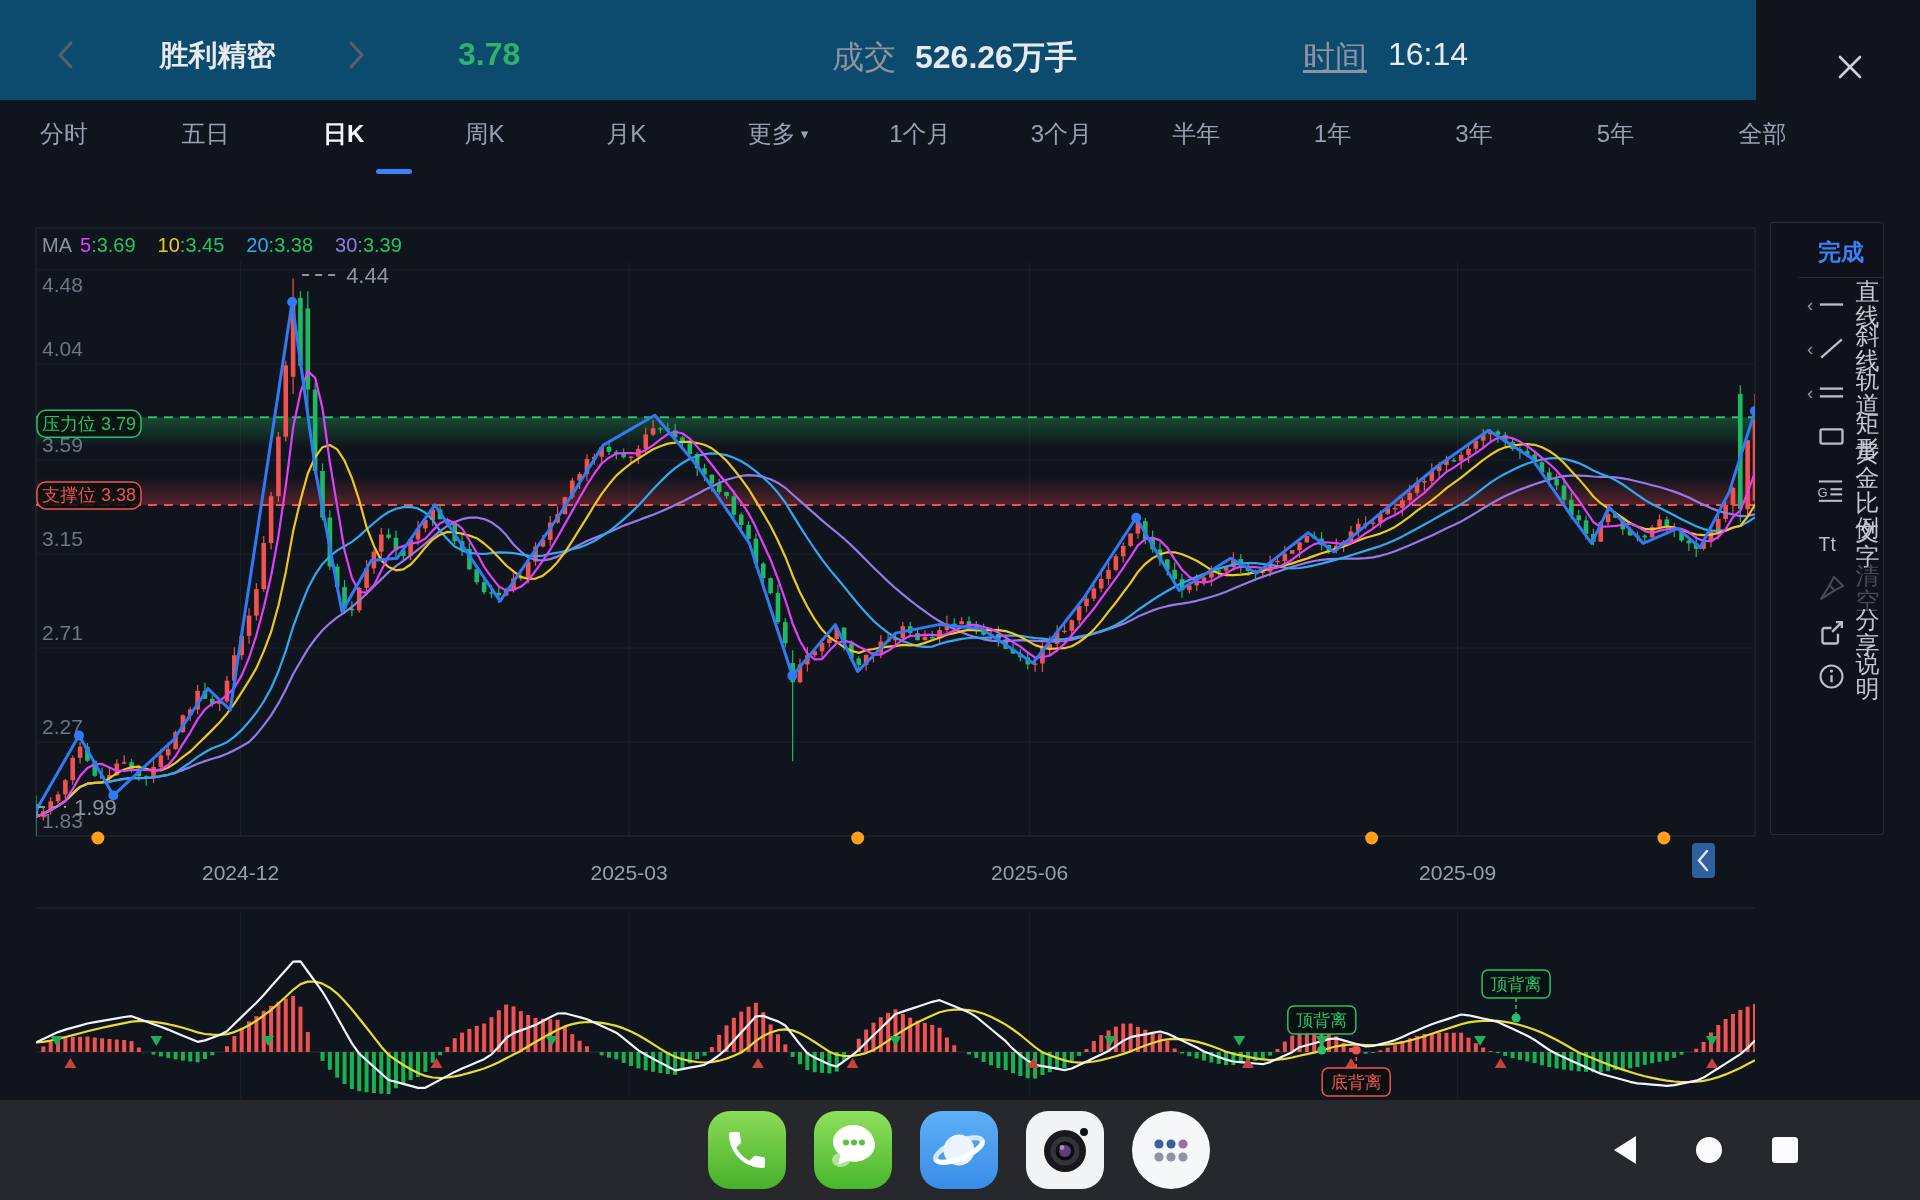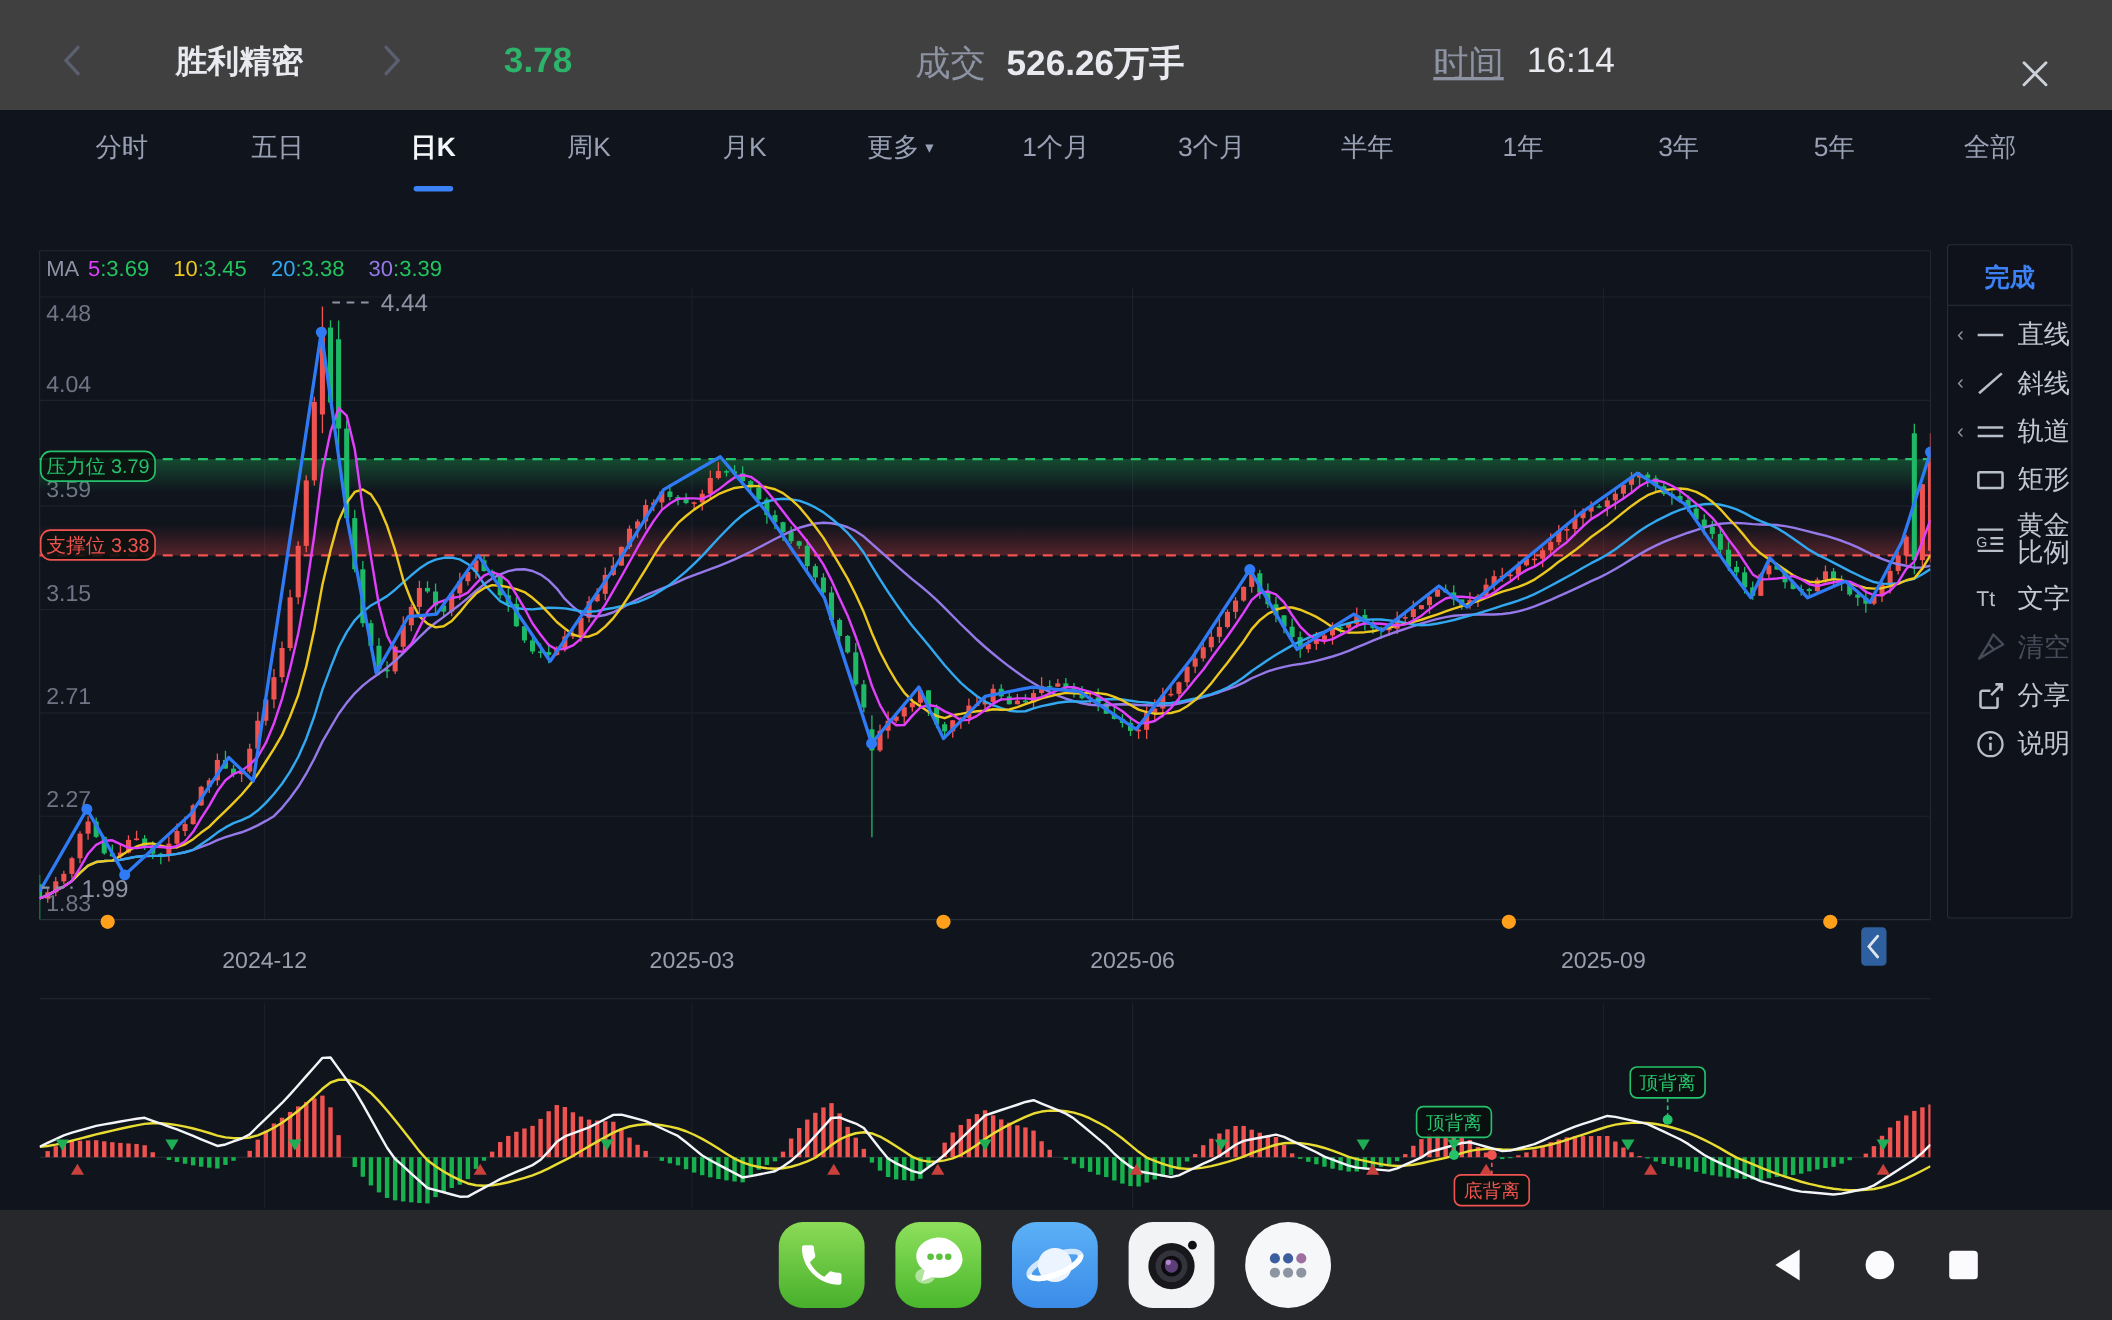--- a/index.html
+++ b/index.html
@@ -1,48 +1,48 @@
 <!DOCTYPE html>
 <html><head>
 <meta charset="utf-8">
 <style>
   html,body{margin:0;padding:0;background:#0c0e14;}
   body{width:1920px;height:1200px;font-family:"Liberation Sans",sans-serif;-webkit-font-smoothing:antialiased;}
   #app{position:relative;width:1920px;height:1200px;background:#10141d;overflow:hidden;}
   
-  #topbar{position:absolute;left:0;top:0;width:1920px;height:100px;background:#404040;}
+  #topbar{position:absolute;left:0;top:0;width:1756px;height:100px;background:#0c4a6e;}
   .tb{position:absolute;top:36px;font-size:32px;color:#e8eaf0;white-space:nowrap;}
   .tb.gray{color:#8d93a3;}
   #stock-name{left:120px;width:195px;text-align:center;font-weight:600;font-size:29px;}
   #price{left:458px;color:#2db36a;font-weight:600;}
   #vol-label{left:832px;}
   #vol-value{left:915px;font-weight:600;}
   #time-label{left:1303px;text-decoration:underline;}
   #time-value{left:1388px;font-weight:400;}
   .chev{position:absolute;top:40px;width:22px;height:30px;cursor:pointer;}
   #chev-back{left:55px;}
   #chev-fwd{left:345px;}
   #close-btn{position:absolute;left:1833px;top:50px;width:34px;height:34px;cursor:pointer;}
   
   #tabs{position:absolute;left:40px;top:103px;width:1840px;height:62px;display:flex;}
-  .tab{flex:1;display:flex;align-items:center;justify-content:center;position:relative;color:#98a0b3;font-size:24px;cursor:pointer;}
+  .tab{flex:1;display:flex;align-items:center;position:relative;color:#98a0b3;font-size:24px;cursor:pointer;}
   .tab.active{color:#f4f6fa;font-weight:700;}
   .tab.active::after{content:'';position:absolute;bottom:-9px;left:50%;transform:translateX(-50%);width:36px;height:5px;border-radius:3px;background:#3b82f6;}
   .tab .caret{font-size:15px;margin-left:5px;color:#98a0b3;}
   
   #ma-legend{position:absolute;left:42px;top:234px;font-size:20px;color:#8d93a3;white-space:nowrap;}
   #ma-legend span{margin-right:8px;}
   #ma-legend .mval{color:#22c55e;margin-right:22px;}
   #macd-legend{position:absolute;left:42px;top:914px;font-size:20px;white-space:nowrap;color:#8d93a3;}
   #macd-legend span{margin-right:24px;}
   #macd-diff{color:#f2f4f8;}
   #macd-dea{color:#e8dc32;}
   #macd-macd{color:#d33ae0;}
   
-  #tool-panel{position:absolute;left:1770px;top:222px;width:114px;height:613px;background:#0f121a;border:1px solid #272c37;border-radius:3px;box-sizing:border-box;}
+  #tool-panel{position:absolute;left:1770px;top:222px;width:114px;height:613px;background:#0f121a;border:1px solid #272c37;border-radius:3px;box-sizing:border-box;padding-left:28px;}
   #done-btn{height:50px;margin-top:4px;display:flex;align-items:center;justify-content:center;color:#3b82f6;font-size:23px;font-weight:700;cursor:pointer;}
   #tool-panel .divider{height:1px;background:#272c37;margin:0 0 4px 0;}
   .tool{height:44px;display:flex;align-items:center;padding-left:8px;cursor:pointer;}
   .tool.tall{height:64px;}
   .tool .slot{width:15px;color:#8d93a3;font-size:19px;line-height:1;}
   .tool .ticon{width:31px;height:31px;margin-right:9px;flex:none;}
   .tool .tlabel{font-size:24px;color:#c2c8d3;line-height:25px;}
   .tool.tall .tlabel{width:50px;}
   .tool.disabled .tlabel{color:#454b58;cursor:default;}
   

